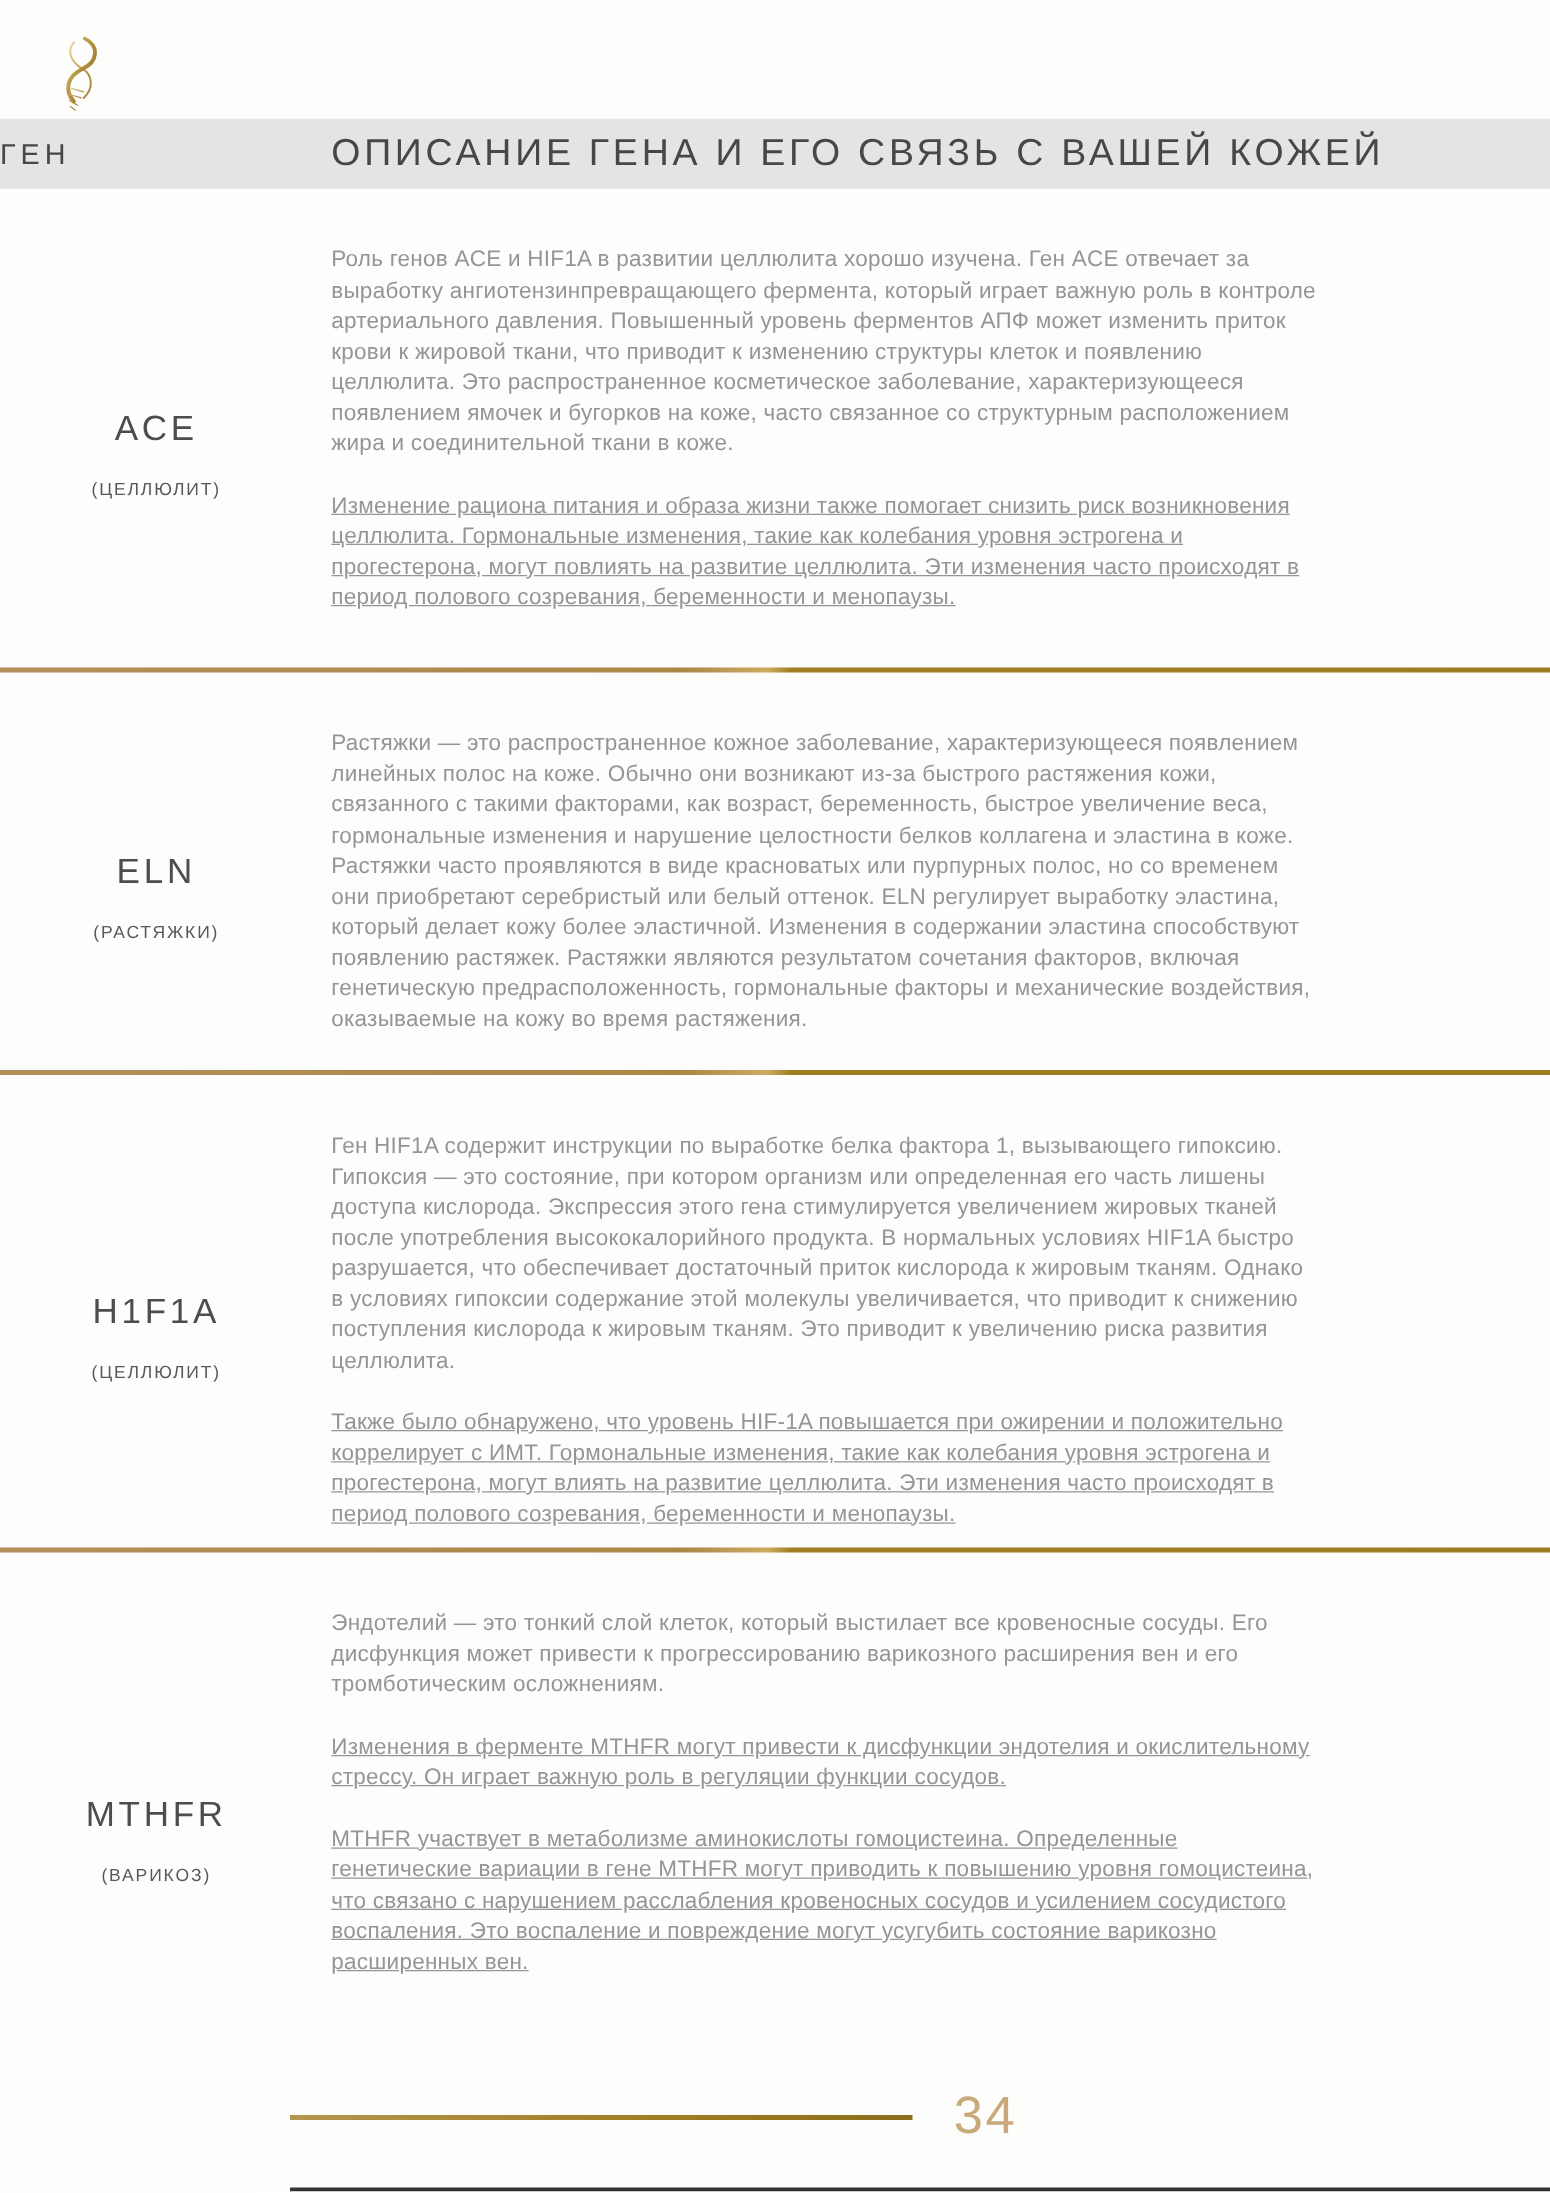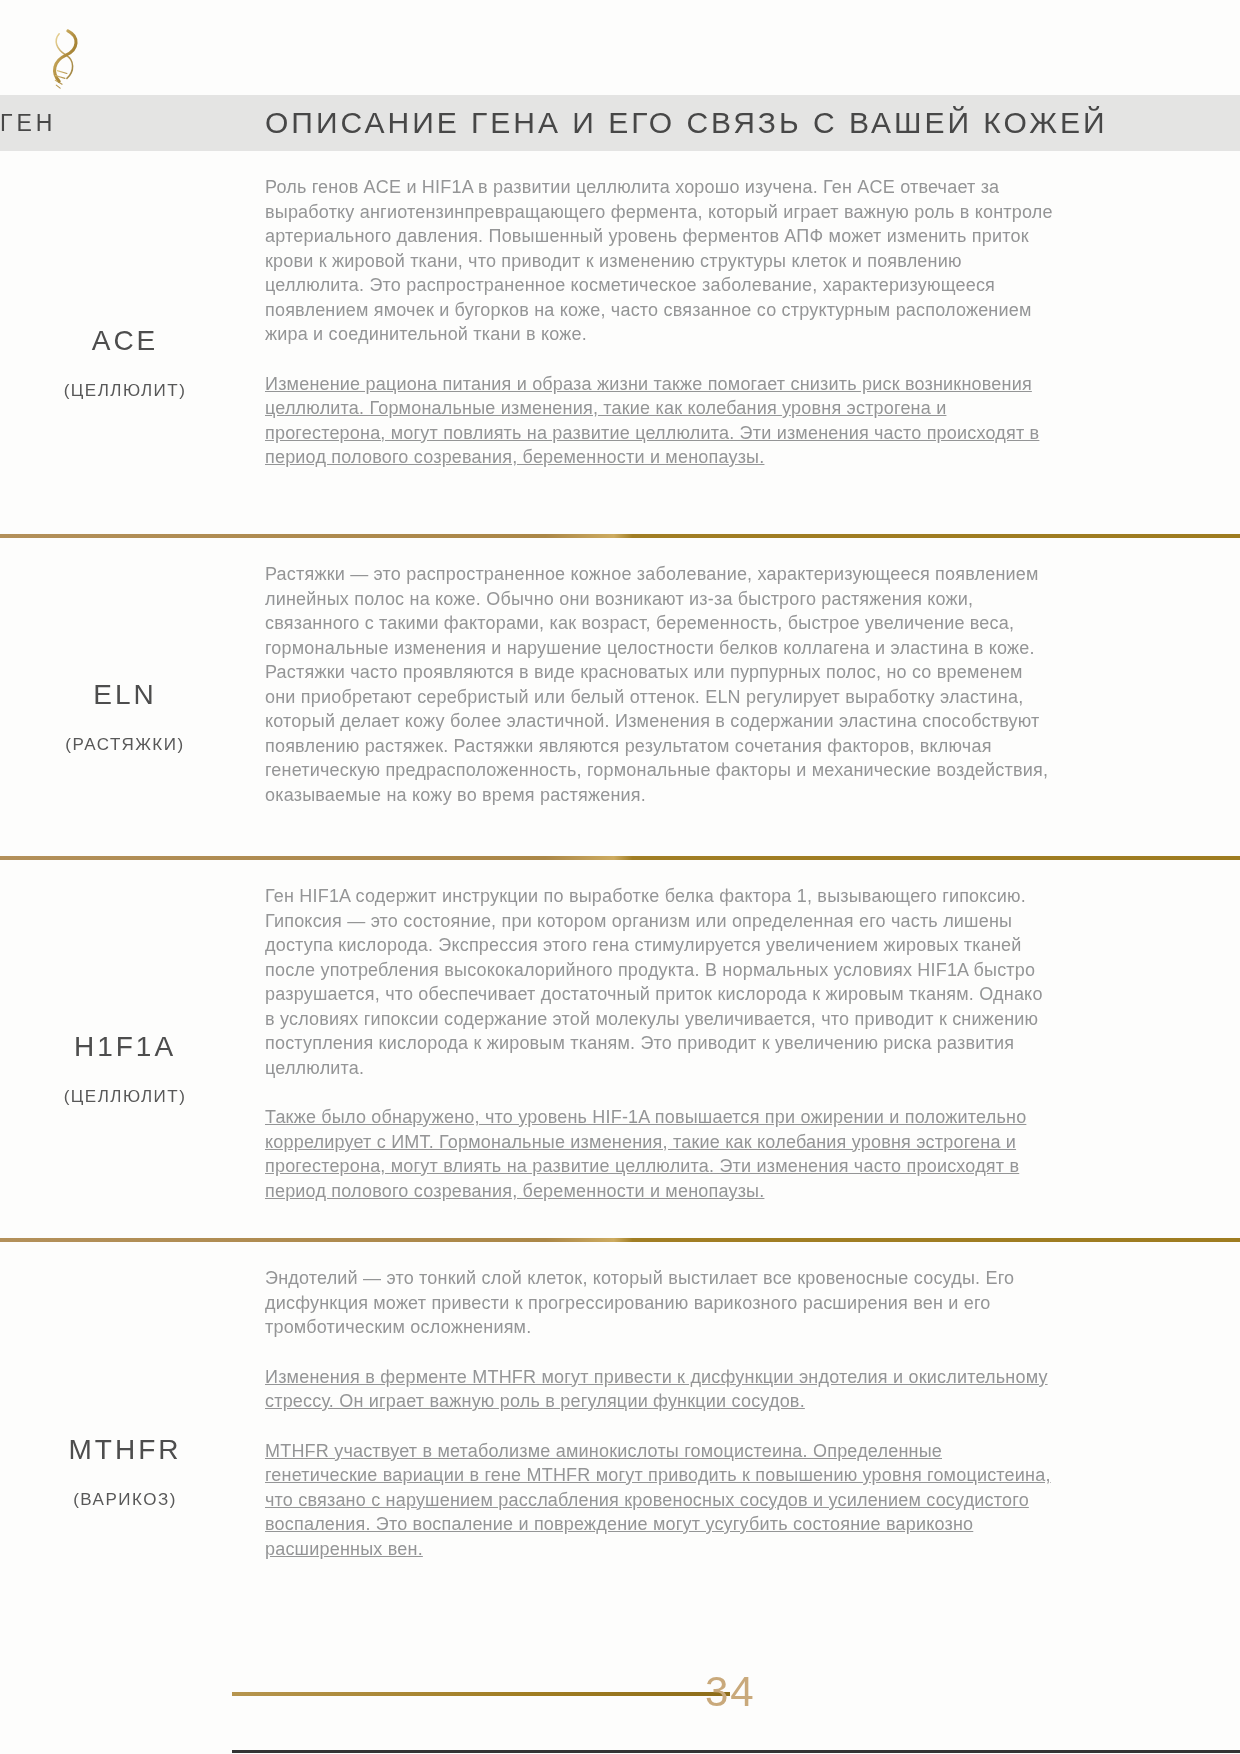--- a/index.html
+++ b/index.html
@@ -36,28 +36,29 @@
   .cell-gene {
     width:250px; display:flex; flex-direction:column;
     justify-content:center; align-items:center; text-align:center;
     gap:24px;
     margin-top:40px;
   }
   .gene-name {
     font-size:28px; letter-spacing:3px; color:#4d4d4d; font-weight:400;
   }
   .gene-cond {
-    font-size:17px; letter-spacing:1.5px; color:#585858; font-weight:400;
+    font-size:14px; letter-spacing:1.5px; color:#585858; font-weight:400;
   }
   .cell-desc {
     flex:1; max-width:805px;
     padding:24px 0 14px 15px;
     color:#949596;
     font-size:18px; line-height:24.5px; letter-spacing:0.2px;
     font-weight:400;
+    margin-top:20px;
   }
   .cell-desc p { margin:0; }
   .cell-desc p + p { margin-top:25px;text-decoration:underline; }
   .cell-desc p:empty { display:none; }
 
   .row-1 { min-height:383px; }
   .row-2 { min-height:318px; }
   .row-3 { min-height:378px; }
   .row-4 { min-height:420px; }
 
@@ -72,21 +73,21 @@
   
   .footer {
     position:absolute; left:0; bottom:0; width:100%; height:92px;
   }
   .footer-line {
     position:absolute; left:232px; top:30px;
     width:498px; height:4px;
     background:linear-gradient(90deg, #b6954e 0%, #a07d22 60%, #8d6d1a 100%);
   }
   .page-number {
-    position:absolute; left:705px; top:6px;
+    position:absolute; left:763px; top:6px;
     font-size:42px; font-weight:400; letter-spacing:2px;
     color:#c9a97b;
   }
   .bottom-rule {
     position:absolute; left:232px; right:0; bottom:1px;
     height:3px; background:#343434;
   }
 </style>
 </head>
 <body>

